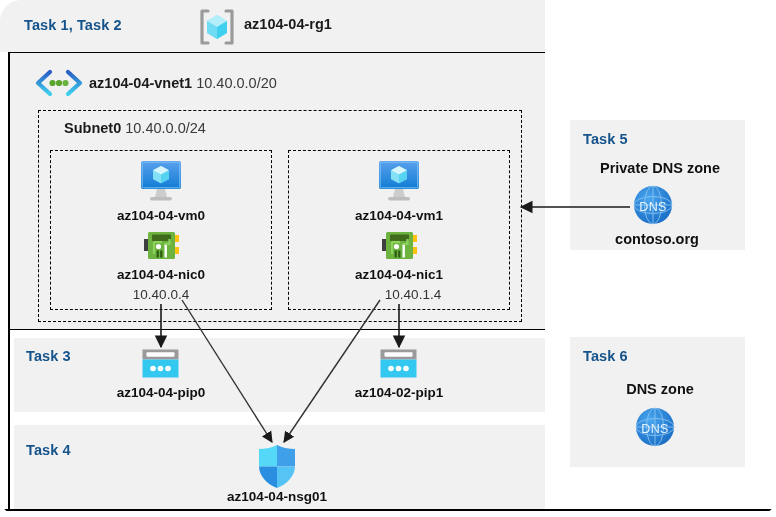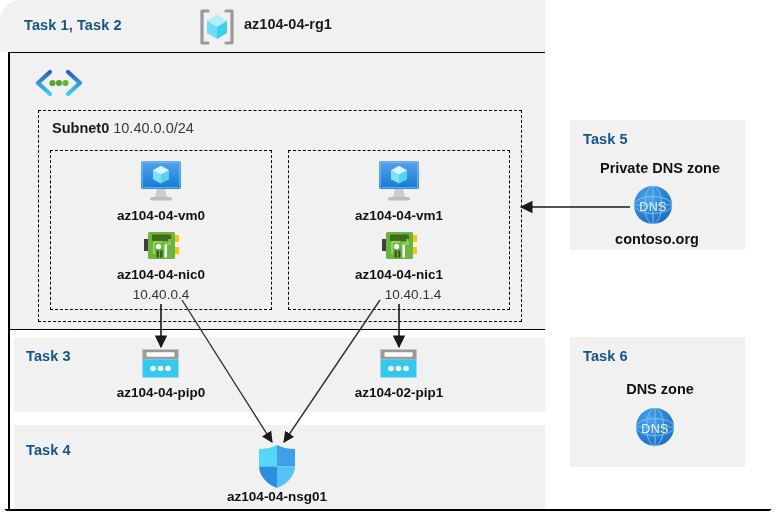--- a/index.html
+++ b/index.html
@@ -136,22 +136,25 @@
             <stop offset="1" stop-color="#3fd0ef"></stop>
         </linearGradient>
       </defs>
       <path d="M16 4 L4 15 L16 26" stroke="url(#vnetgL)" stroke-width="4.2" fill="none" stroke-linecap="round" stroke-linejoin="round"></path>
       <path d="M34 4 L46 15 L34 26" stroke="url(#vnetgR)" stroke-width="4.2" fill="none" stroke-linecap="round" stroke-linejoin="round"></path>
       <circle cx="18.5" cy="15" r="3.1" fill="#5aa52b"></circle>
       <circle cx="25" cy="15" r="3.1" fill="#5aa52b"></circle>
       <circle cx="31.5" cy="15" r="3.1" fill="#6cb33f"></circle>
     </svg>
   </div>
-
-  <div class="hdr-text" style="left:52px;top:120px;">
+  <div class="hdr-text" style="left:89px;top:75px;">
+    <span class="title-bold">az104-04-vnet1</span><span class="title-reg">&nbsp;</span><span class="title-reg">10.40.0.0/20</span>
+  </div>
+
+  <div class="hdr-text" style="left:64px;top:120px;">
     <span class="title-bold">Subnet0</span><span class="title-reg">&nbsp;</span><span class="title-reg">10.40.0.0/24</span>
   </div>
 
 
   <div class="icon" style="left:137px;top:158px;">
     <svg width="48" height="44" viewBox="0 0 48 44">
       <defs>
         <linearGradient id="vmScreen0" x1="0" y1="0" x2="0" y2="1">
           <stop offset="0" stop-color="#5aa0ec"></stop>
             <stop offset="1" stop-color="#0f7cd4"></stop>

